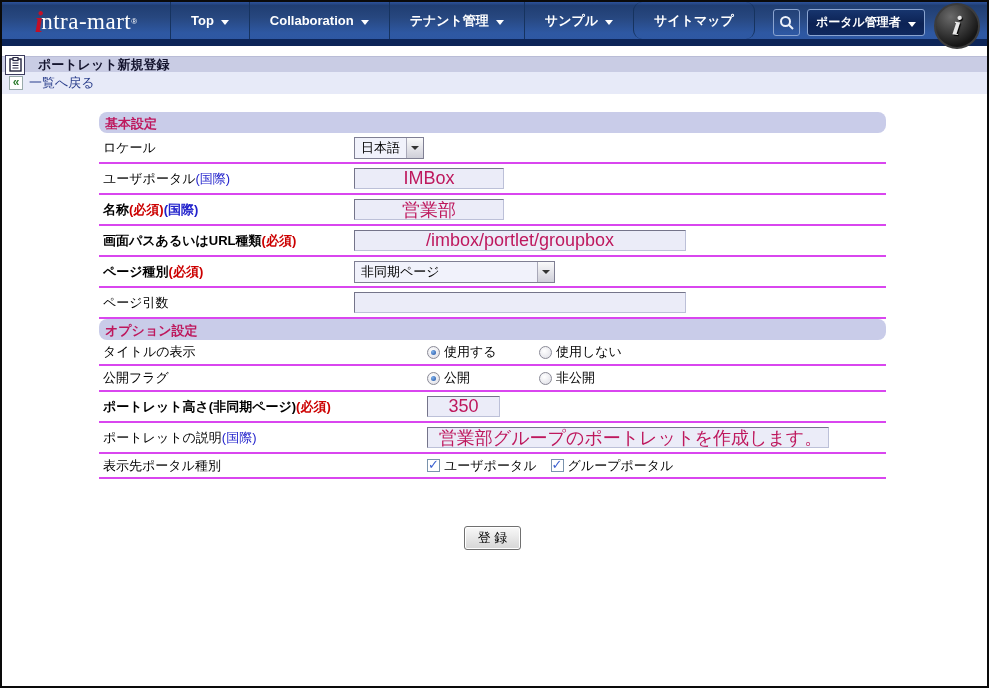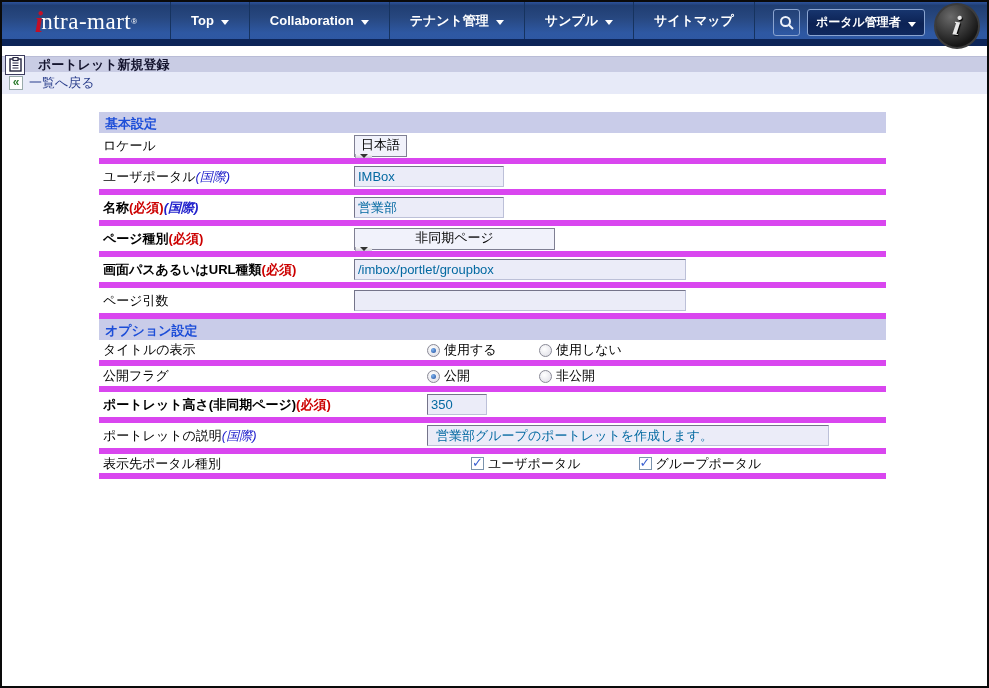--- a/index.html
+++ b/index.html
@@ -9,53 +9,53 @@
   
   .navbar { height:44px; position:relative;
     background:linear-gradient(180deg,#2c529b 0%,#203e72 8%,#27477f 35%,#2e58a2 70%,#2d57a3 100%); }
   .navbar-strip { position:absolute; left:0; right:0; bottom:0; height:7px; background:#0d2558; }
   .nav-flex { display:flex; height:37px; align-items:stretch; }
   .logo { width:168px; display:flex; align-items:center; justify-content:center; padding-top:2px; }
   .logo-i { color:#c40f26; font-family:"Liberation Serif","DejaVu Serif",serif; font-style:italic; font-weight:bold; font-size:30px; line-height:1; margin-right:-2px; }
   .logo-rest { color:#fff; font-family:"Liberation Serif","DejaVu Serif",serif; font-size:23px; letter-spacing:0.5px; }
   .logo-reg { color:#fff; font-size:8px; vertical-align:top; line-height:10px; }
   .nav-item { display:flex; align-items:center; padding:12px 20px; color:#fff; font-weight:bold; font-size:13px; border-left:1px solid #16335f; cursor:pointer; }
-  .nav-item.last { border-right:1px solid #16335f; }
+  .nav-item.last { border-right:1px solid #16335f;border-radius:9px; }
   .caret-down { width:0; height:0; border-left:4px solid transparent; border-right:4px solid transparent; border-top:5px solid #fff; display:inline-block; margin-left:7px; margin-top:3px; }
   .nav-right { position:absolute; top:7px; right:62px; display:flex; gap:7px; align-items:center; }
   .search-btn { width:27px; height:27px; border:1px solid #8aa4d0; border-radius:3px; display:flex; align-items:center; justify-content:center; cursor:pointer; }
   .role-dd { width:118px; height:27px; border:1px solid #8aa4d0; border-radius:3px; background:linear-gradient(180deg,#17356e,#0c2254 55%,#10295e); color:#fff; font-weight:bold; font-size:12px; display:flex; align-items:center; justify-content:space-between; padding:0 8px; cursor:pointer; }
   .im-circle { position:absolute; top:1px; right:7px; width:46px; height:46px; border-radius:50%; border:2px solid #3c3c3c; background:radial-gradient(circle at 35% 28%, #6a6a6a, #161616 72%); z-index:5; display:flex; align-items:center; justify-content:center; cursor:pointer; }
   .im-i { color:#e8e8e8; font-family:"Liberation Serif","DejaVu Serif",serif; font-style:italic; font-weight:bold; font-size:28px; line-height:1; transform:rotate(8deg); text-shadow:1px 1px 1px #000; }
 
   
   .gap-strip { height:10px; background:#fff; }
   .titlebar { height:16px; background:#c9cce4; border-top:1px solid #b9bcd6; display:flex; align-items:center; }
   .title-icon-box { width:20px; height:20px; background:#fff; border:1px solid #3c3c5e; margin-left:3px; display:flex; align-items:center; justify-content:center; }
   .title-text { font-weight:bold; font-size:13px; color:#14142e; margin-left:13px; }
   .linkbar { height:22px; background:#e7eaf8; display:flex; align-items:center; }
   .back-icon { width:14px; height:14px; background:#fff; border:1px solid #9aa; margin-left:7px; color:#2f7d2f; font-weight:bold; font-size:12px; line-height:11px; text-align:center; cursor:pointer; }
   .back-link { color:#2b3f8c; font-size:13px; margin-left:6px; text-decoration:none; cursor:pointer; }
 
   
   .form { margin:18px 0 0 97px; width:787px; }
-  .sec-h { background:#c9cce9; font-weight:bold; font-size:13px; color:#1d4ed8; padding:3px 6px; height:21px; }
-  .row { display:flex; align-items:center; border-bottom:6px solid #d946ef; min-height:31px; font-size:13px; color:#000; }
+  .sec-h { background:#c9cce9; font-weight:bold; font-size:13px; color:#be185d; padding:3px 6px; height:21px;border-radius:8px; }
+  .row { display:flex; align-items:center; border-bottom:2px solid #d946ef; min-height:31px; font-size:13px; color:#000; }
   .lbl { padding-left:4px; }
   .c1 .lbl { width:255px; }
   .c2 .lbl { width:328px; }
   .bold .lbl-t { font-weight:bold; }
   .req { color:#cc0000; font-weight:bold; }
-  .intl { color:#2222cc;font-style:italic; }
+  .intl { color:#2222cc; }
   .bold .intl { font-weight:bold; }
 
-  .tin { height:21px; border-style:solid; border-width:1px; border-color:#74748a #bcc0d8 #bcc0d8 #74748a; background:#ebecf8; font-size:13px; padding:1px 3px; color:#0369a1; font-family:inherit; }
-  .w150 { width:150px; } .w332 { width:332px; } .w60 { width:60px; } .w335 { width:402px;padding-left:8px; }
-
-  .sel { display:inline-flex; align-items:center; height:22px; border:1px solid #7f7f93; background:#f1f2fb; cursor:pointer;flex-direction:column; }
+  .tin { height:21px; border-style:solid; border-width:1px; border-color:#74748a #bcc0d8 #bcc0d8 #74748a; background:#ebecf8; font-size:18px; padding:1px 3px; color:#be185d; font-family:inherit;text-align:center; }
+  .w150 { width:150px; } .w332 { width:332px; } .w60 { width:73px; } .w335 { width:402px;padding-left:8px; }
+
+  .sel { display:inline-flex; align-items:center; height:22px; border:1px solid #7f7f93; background:#f1f2fb; cursor:pointer; }
   .sel-text { padding:0 6px; font-size:13px; white-space:nowrap; }
   .sel-btn { width:17px; align-self:stretch; background:linear-gradient(180deg,#fafafa,#cfcfd9); border-left:1px solid #a8a8b8; display:flex; align-items:center; justify-content:center; }
   .sel-tri { width:0; height:0; border-top:4px solid #333; border-left:4px solid transparent; border-right:4px solid transparent; }
   .sel.wide { width:201px; justify-content:space-between; }
 
   .opt { display:inline-flex; align-items:center; cursor:pointer; }
   .opt-label { margin-left:4px; }
   .opt.sp { width:112px; }
   .opt.cb-sp { margin-right:14px; }
   .radio { width:13px; height:13px; border-radius:50%; border:1px solid #8a8a96; background:radial-gradient(circle at 40% 35%, #ffffff, #dcdce4); display:inline-block; position:relative; }
@@ -163,37 +163,37 @@
 
     <div class="row c1 bold">
       <div class="lbl">
         <span class="lbl-t">名称</span><span class="req">(必須)</span><span class="intl">(国際)</span>
       </div>
       <input class="tin w150" value="営業部" style="">
     </div>
 
     <div class="row c1 bold">
       <div class="lbl">
+        <span class="lbl-t">画面パスあるいはURL種類</span><span class="req">(必須)</span>
+      </div>
+      <input class="tin w332" value="/imbox/portlet/groupbox" style="">
+    </div>
+
+    <div class="row c1 bold">
+      <div class="lbl">
         <span class="lbl-t">ページ種別</span><span class="req">(必須)</span>
       </div>
       <div class="sel wide">
         <span class="sel-text">非同期ページ</span>
         <span class="sel-btn">
             <span class="sel-tri"></span>
           </span>
       </div>
     </div>
 
-    <div class="row c1 bold">
-      <div class="lbl">
-        <span class="lbl-t">画面パスあるいはURL種類</span><span class="req">(必須)</span>
-      </div>
-      <input class="tin w332" value="/imbox/portlet/groupbox" style="">
-    </div>
-
     <div class="row c1">
       <div class="lbl">
         <span class="lbl-t">ページ引数</span>
       </div>
       <input class="tin w332" value="" style="">
     </div>
 
     <div class="sec-h mt30">オプション設定</div>
 
     <div class="row c2" style="min-height:26px;">
@@ -231,29 +231,32 @@
       <input class="tin w60" value="350" style="">
     </div>
 
     <div class="row c2">
       <div class="lbl">
         <span class="lbl-t">ポートレットの説明</span><span class="intl">(国際)</span>
       </div>
       <input class="tin w335" value="営業部グループのポートレットを作成します。" style="">
     </div>
 
-    <div class="row c2" style="min-height:25px;gap:44px;">
+    <div class="row c2" style="min-height:25px;">
       <div class="lbl">
         <span class="lbl-t">表示先ポータル種別</span>
       </div>
       <label class="opt cb-sp">
         <span class="checkbox checked"></span>
         <span class="opt-label">ユーザポータル</span>
       </label>
       <label class="opt">
         <span class="checkbox checked"></span>
         <span class="opt-label">グループポータル</span>
       </label>
     </div>
 
+    <div class="btn-row">
+      <button class="btn">登 録</button>
+    </div>
 
   </div>
 </div>
 
 </body></html>

